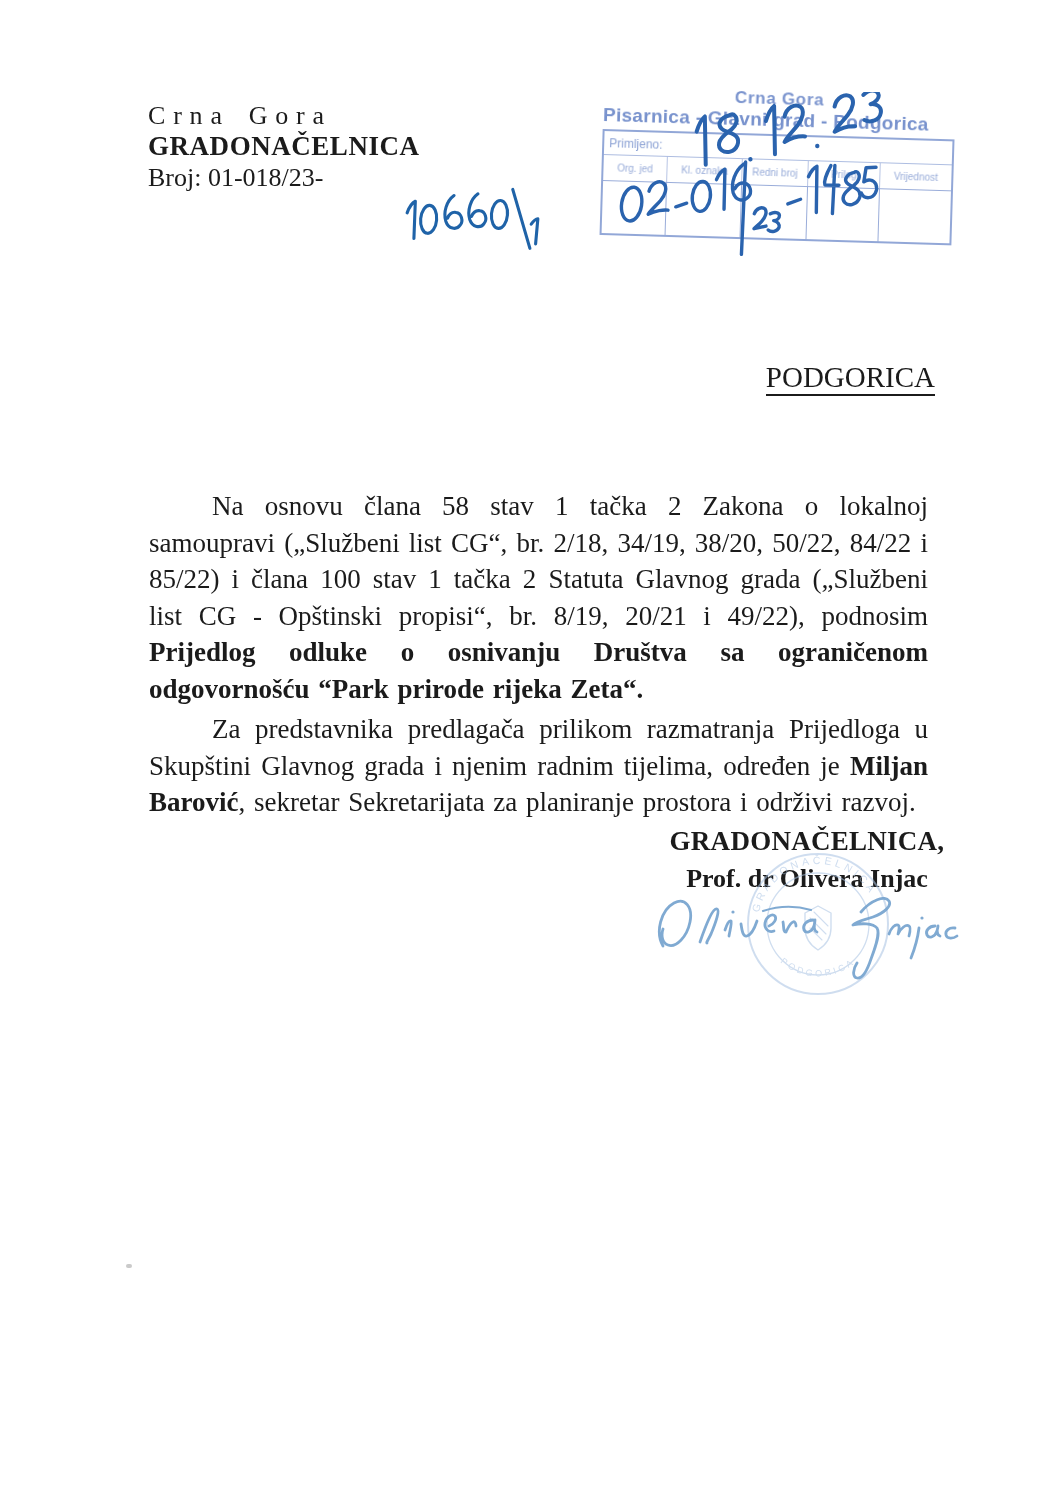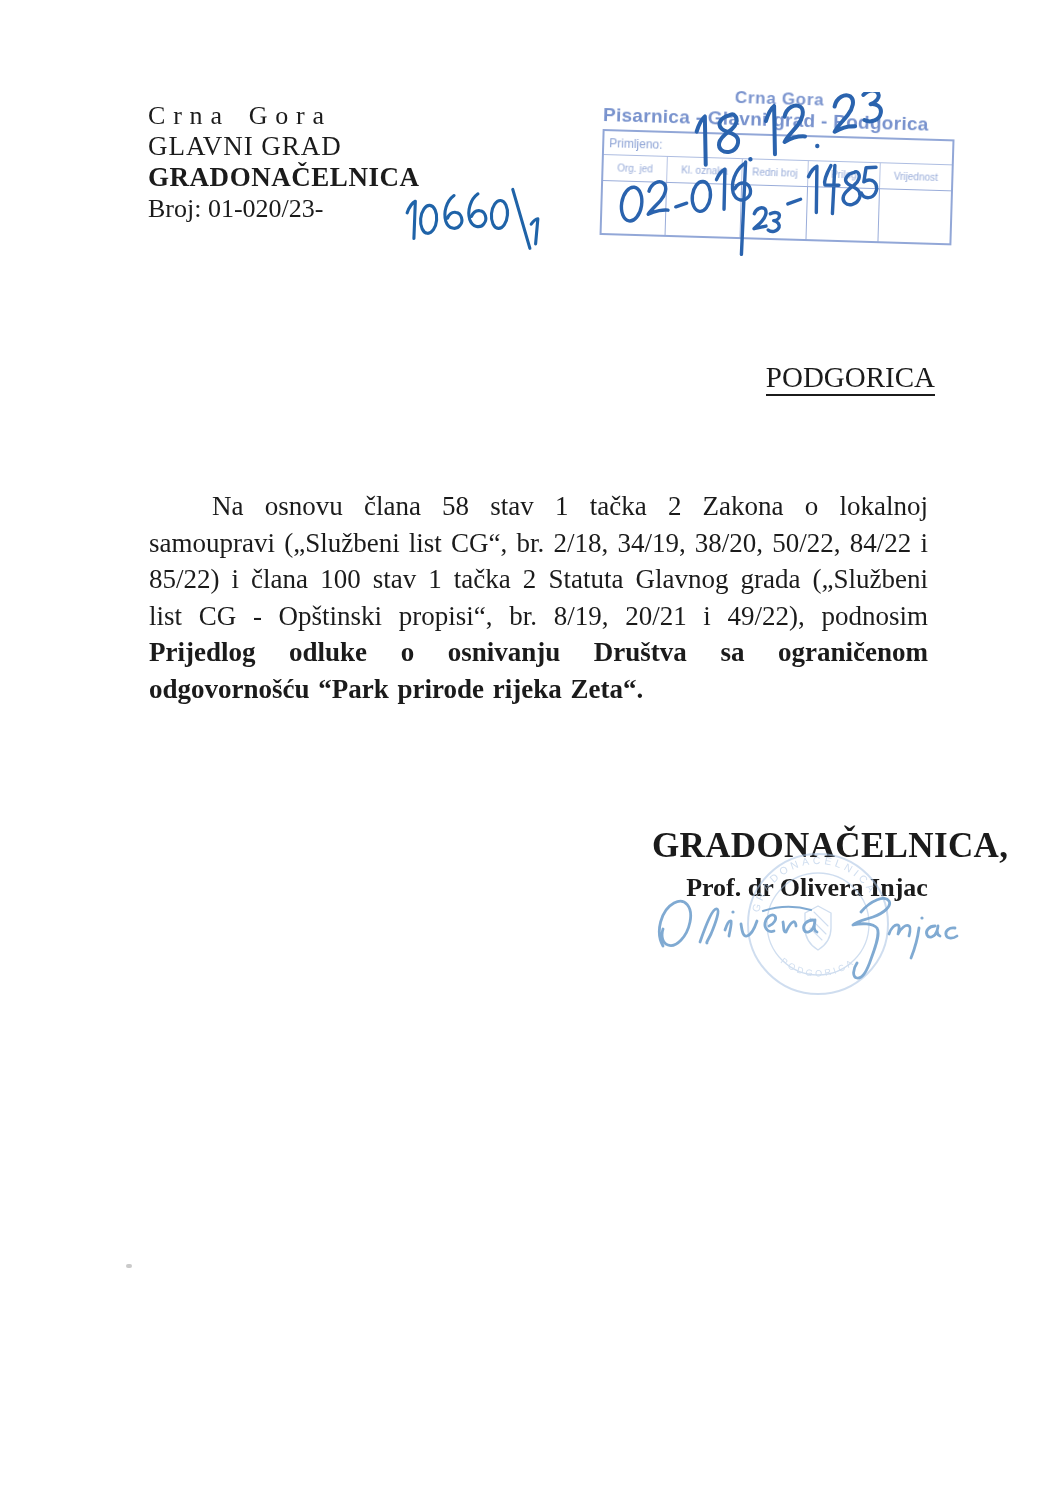--- a/index.html
+++ b/index.html
@@ -49,35 +49,34 @@
   .recipient-line2{font-size:29px;text-align:right;margin-top:9px;}
   .recipient-line2 span{border-bottom:2px solid #1b1b1b;padding-bottom:1px;}
   
   .body-text{
     position:absolute;left:145px;top:484px;width:787px;
     font-size:27px;line-height:36.5px;text-align:justify;word-spacing:2px;
   }
   .body-text p{margin:4px;text-indent:63px;}
   
   .sign-block{position:absolute;left:652px;top:826px;width:310px;text-align:center;}
-  .sign-title{font-size:35px;font-weight:bold;letter-spacing:.01em;}
+  .sign-title{font-size:27px;font-weight:bold;letter-spacing:.01em;}
   .sign-name{font-size:26px;font-weight:bold;margin-top:7px;}
   .seal{opacity:.55;filter:blur(.45px);}
   .speck{position:absolute;left:126px;top:1264px;width:6px;height:4px;background:#8a8a8a;opacity:.45;border-radius:2px;}
 </style>
 </head>
 <body>
 
 <div class="page">
 
   <div class="letterhead">
     <div class="lh-country">Crna Gora</div>
-    <div class="lh-admin">GLAVNI GRAD</div>
     <div class="lh-office">GRADONAČELNICA</div>
-    <div class="lh-ref"><span>Broj: 01-020/23-</span></div>
+    <div class="lh-ref"><span>Broj: 01-018/23-</span></div>
   </div>
 
   <svg class="hw" style="left:402px;top:186px;" width="150" height="74" viewBox="0 0 150 74" aria-label="10660/1">
     <title>10660/1</title>
     <g stroke="#1f63a8" stroke-width="3.1" transform="rotate(-4 75 37)">
       <path d="M 6,22 Q 10,13 15,11 L 11,48"></path>
       <ellipse cx="27" cy="30" rx="8" ry="14" transform="rotate(9 27 30)"></ellipse>
       <path d="M 54,8 C 46,13 42,24 44,33 C 46,41 54,43 58,38 C 62,34 60,26 55,25 C 51,24 48,26 46,30"></path>
       <path d="M 78,8 C 70,13 66,24 68,33 C 70,41 78,43 82,38 C 86,34 84,26 79,25 C 75,24 72,26 70,30"></path>
       <ellipse cx="98" cy="30" rx="8" ry="14" transform="rotate(9 98 30)"></ellipse>
@@ -143,20 +142,21 @@
       <path d="M 266,16 L 256,16 L 253,30 C 257,27 263,28 265,33 C 267,39 263,46 257,46 C 253,46 251,44 250,41"></path>
     </g>
   </svg>
 
   <div class="recipient">
     <div class="recipient-line2"><span>PODGORICA</span></div>
   </div>
 
   <div class="body-text">
     <p><span>Na osnovu člana 58 stav 1 tačka 2 Zakona o lokalnoj samoupravi („Službeni list CG“, br. 2/18, 34/19, 38/20, 50/22, 84/22 i 85/22) i člana 100 stav 1 tačka 2 Statuta Glavnog grada („Službeni list CG - Opštinski propisi“, br. 8/19, 20/21 i 49/22), podnosim </span><b>Prijedlog odluke o osnivanju Društva sa ograničenom odgovornošću “Park prirode rijeka Zeta“.</b></p>
+    <p><span>Za predstavnika predlagača prilikom razmatranja Prijedloga u Skupštini Glavnog grada i njenim radnim tijelima, određen je </span><b>Miljan Barović</b><span>, sekretar Sekretarijata za planiranje prostora i održivi razvoj.</span></p>
   </div>
 
   <div class="sign-block">
     <div class="sign-title">GRADONAČELNICA,</div>
     <div class="sign-name">Prof. dr Olivera Injac</div>
   </div>
 
   <svg class="hw seal" style="left:742px;top:848px;" width="152" height="152" viewBox="0 0 152 152">
     <title>GRADONAČELNICA</title>
     <defs>

